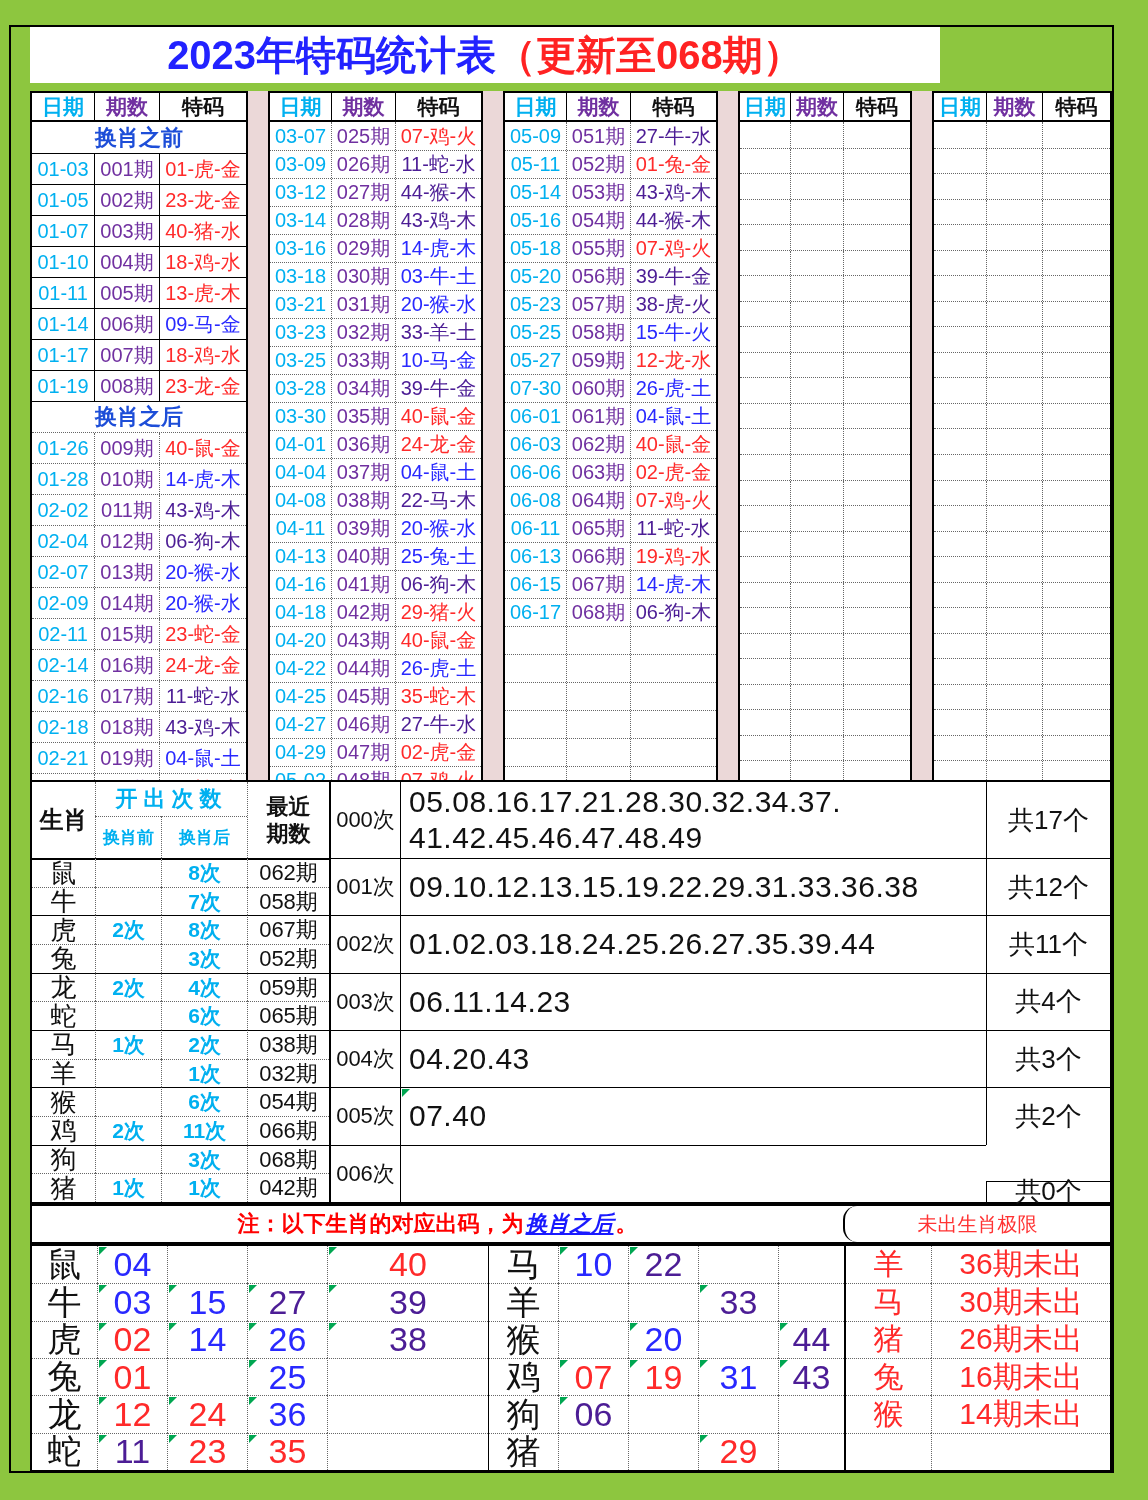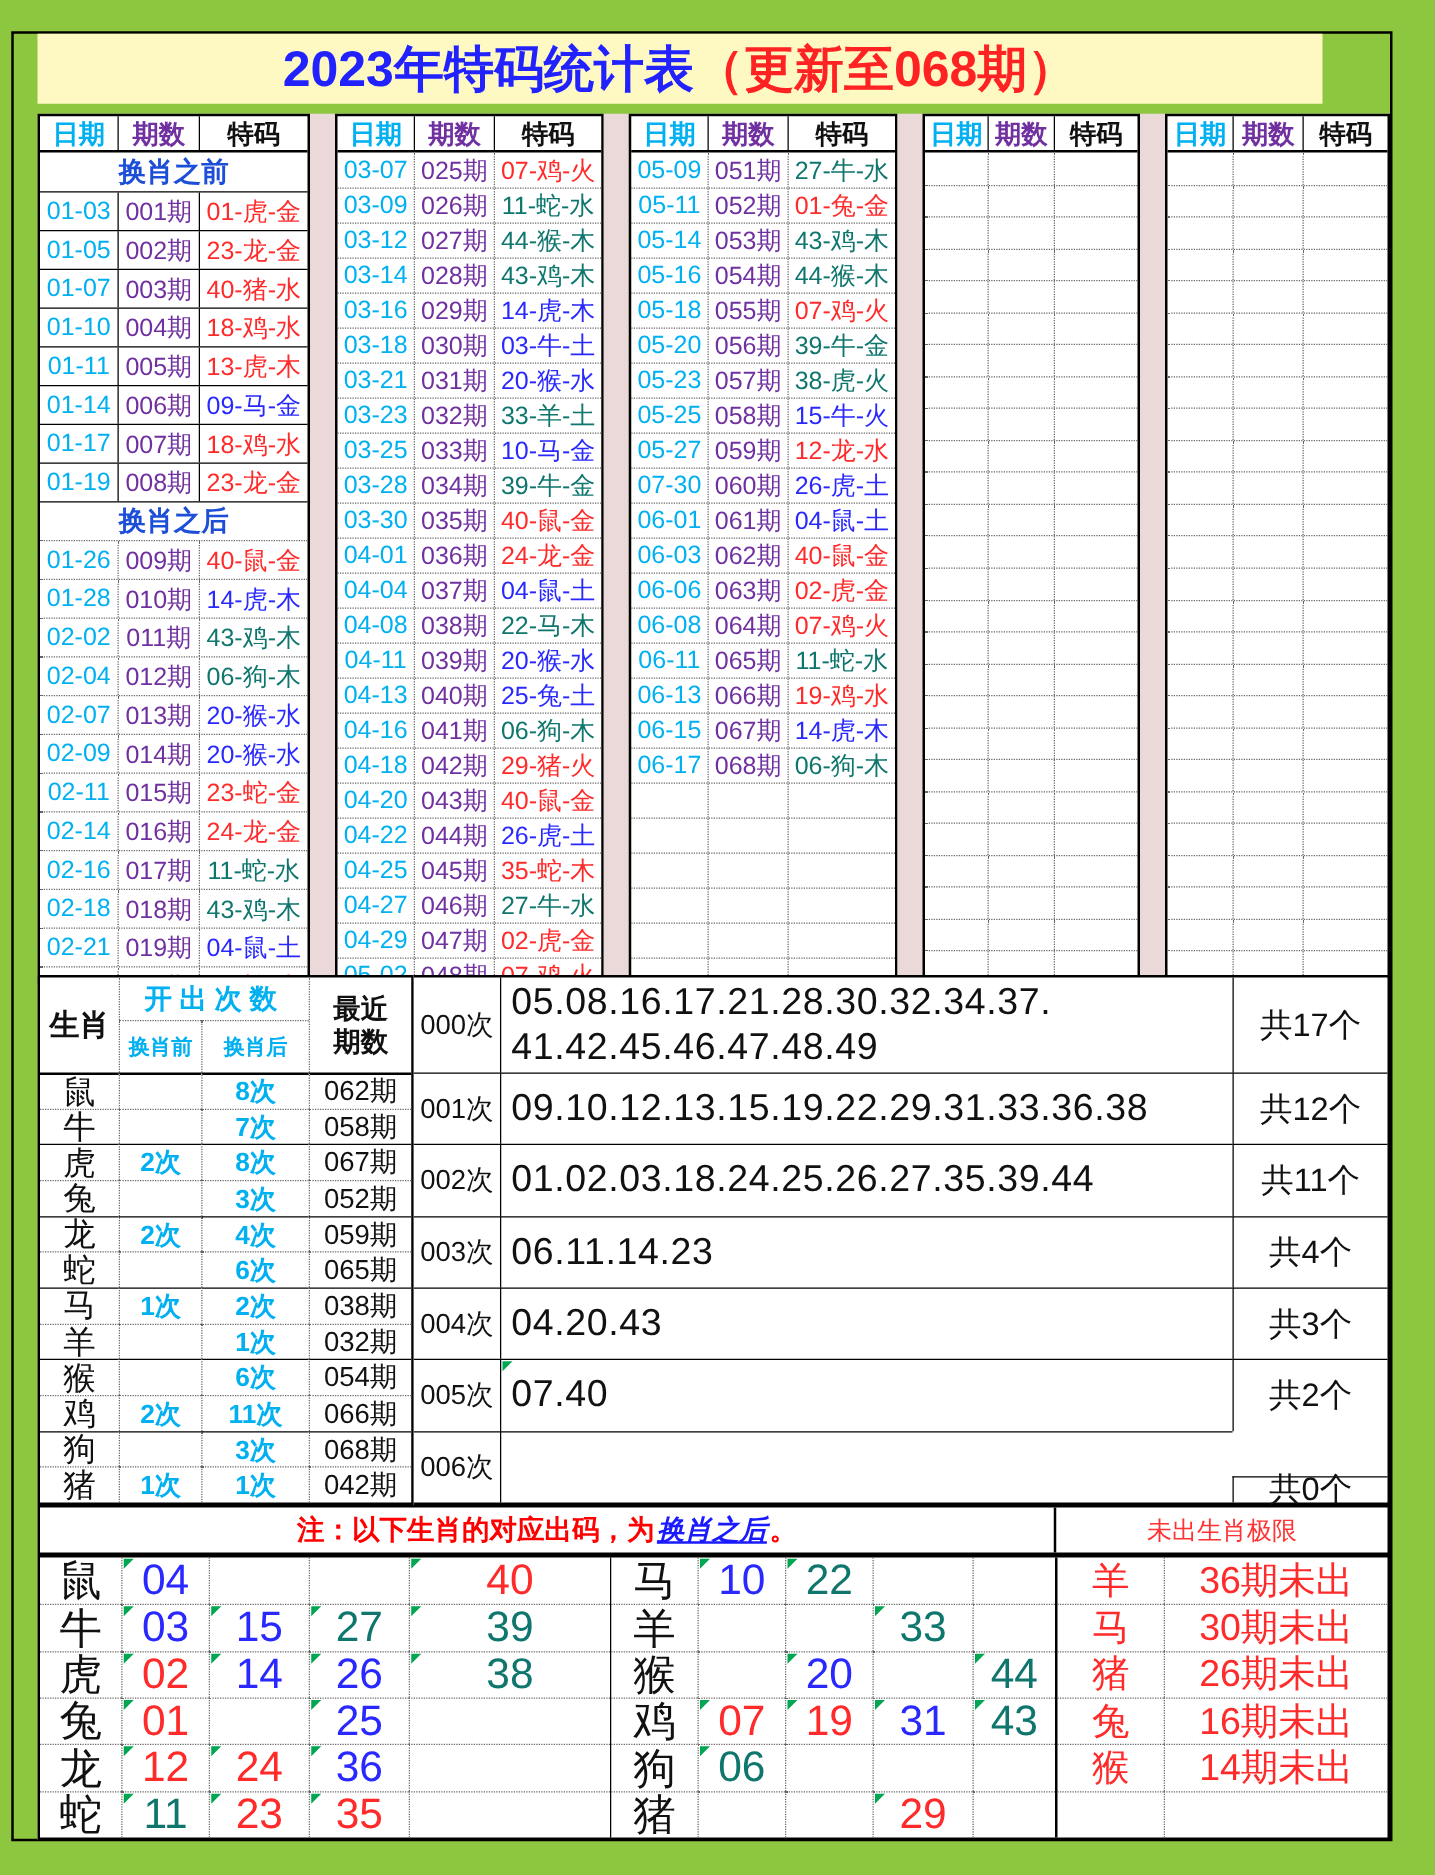--- a/index.html
+++ b/index.html
@@ -1,20 +1,20 @@
 <!DOCTYPE html>
 <html><head>
 <meta charset="utf-8">
 <style>
   html,body{margin:0;padding:0;}
   .page{position:relative;width:1148px;height:1500px;background:#8dc63f;overflow:hidden;
         font-family:"Liberation Sans","DejaVu Sans",sans-serif;color:#111;}
   .frame{position:absolute;left:9px;top:25px;width:1105px;height:1448px;border:2px solid #000;box-sizing:border-box;}
   
-  .title-bar{position:absolute;left:30px;top:27px;width:1028px;height:56px;background:#fef9c3;
+  .title-bar{position:absolute;left:30px;top:27px;width:910px;height:56px;background:#ffffff;
              display:flex;align-items:center;justify-content:center;font-size:40px;font-weight:bold;}
   .t-main{color:#2222ff;} .t-suffix{color:#ff2222;}
   
   .draws{position:absolute;left:30px;top:91px;width:1082px;height:697px;display:flex;}
   .grp{background:#fff;border:2px solid #000;box-sizing:border-box;display:flex;flex-direction:column;}
   .grp-sep{width:20px;background:#ebd8d8;}
   .g0{width:218px}.g1{width:215px}.g2{width:215px}.g3{width:174px}.g4{width:180px}
   .grp-header{height:27px;border-bottom:2px solid #000;display:flex;flex:0 0 27px;}
   .hc{display:flex;align-items:center;justify-content:center;font-weight:bold;font-size:21px;}
   .hc.c2,.hc.c3{border-left:1px solid #000;}
@@ -26,21 +26,21 @@
   .sec{flex:1;display:flex;align-items:center;justify-content:center;color:#1d4ed8;font-weight:bold;font-size:22px;}
   .cell{display:flex;align-items:center;justify-content:center;font-size:20px;}
   .cell.c2,.cell.c3{border-left:1px dotted #666;}
   .grp-row.solid .c2,.grp-row.solid .c3{border-left-style:solid;border-left-color:#000;}
   .g0 .c1{width:62px}.g0 .c2{width:64px}
   .g1 .c1,.g2 .c1{width:61px}.g1 .c2,.g2 .c2{width:63px}
   .g3 .c1{width:50px}.g3 .c2{width:52px}
   .g4 .c1{width:52px}.g4 .c2{width:55px}
   .c3{flex:1;}
   
-  .cyan{color:#00b0f0}.purple{color:#7030a0}.red{color:#ff2a2a}.blue{color:#2929ff}.green{color:#0f766e}
+  .cyan{color:#00b0f0}.purple{color:#7030a0}.red{color:#ff2a2a}.blue{color:#2929ff}.green{color:#4c1d95}
   
   .stats-left{position:absolute;left:30px;top:780px;width:301px;height:424px;background:#fff;
               border:2px solid #000;box-sizing:border-box;display:grid;
               grid-template-columns:63px 66px 86px 1fr;grid-template-rows:34px 42px repeat(12,1fr);}
   .sc{display:flex;align-items:center;justify-content:center;position:relative;min-height:0;}
   .sl-zodiac{grid-area:1/1/3/2;font-weight:bold;font-size:24px;}
   .sl-count{grid-area:1/2/2/4;color:#00b0f0;font-weight:bold;font-size:22px;letter-spacing:6px;border-left:1px dotted #666;}
   .sl-before{grid-area:2/2/3/3;color:#00b0f0;font-weight:bold;font-size:17px;border-left:1px dotted #666;border-top:1px dotted #666;}
   .sl-after{grid-area:2/3/3/4;color:#00b0f0;font-weight:bold;font-size:17px;border-left:1px dotted #666;border-top:1px dotted #666;}
   .sl-recent{grid-area:1/4/3/5;font-weight:bold;font-size:22px;border-left:1px dotted #666;
@@ -59,21 +59,21 @@
   .f-top{border-top:1px solid #000;}
   .f-left{border-left:1px solid #000;}
   .f-nums{font-size:30px;padding-left:8px;white-space:pre-line;line-height:1.2;letter-spacing:.5px;}
   .f-total{justify-content:center;font-size:26px;}
   
   .note-row{position:absolute;left:30px;top:1204px;width:1082px;height:40px;background:#fff;
             border:2px solid #000;box-sizing:border-box;display:flex;}
   .note-left{flex:1;display:flex;align-items:center;justify-content:center;color:#ff0000;font-weight:bold;font-size:22px;}
   .note-hl{color:#1a1aff;font-style:italic;text-decoration:underline;margin:0 2px;}
   .note-right{width:265px;border-left:2px solid #000;display:flex;align-items:center;justify-content:center;
-              color:#ff3333;font-size:20px;}
+              color:#ff3333;font-size:20px;border-radius:14px;}
   
   .bottom{position:absolute;left:30px;top:1244px;width:1082px;height:228px;background:#fff;
           border:2px solid #000;box-sizing:border-box;display:flex;}
   .zn-left{width:456px;display:grid;grid-template-columns:65px 70px 80px 80px 1fr;grid-template-rows:repeat(6,1fr);}
   .zn-right{width:355px;border-left:1px solid #000;display:grid;
             grid-template-columns:69px 70px 70px 80px 1fr;grid-template-rows:repeat(6,1fr);}
   .zn-missing{flex:1;border-left:2px solid #000;display:grid;grid-template-columns:85px 1fr;grid-template-rows:repeat(6,1fr);}
   .zc{display:flex;align-items:center;justify-content:center;position:relative;min-height:0;}
   .zlabel{font-size:34px;}
   .znum{font-size:34px;}

